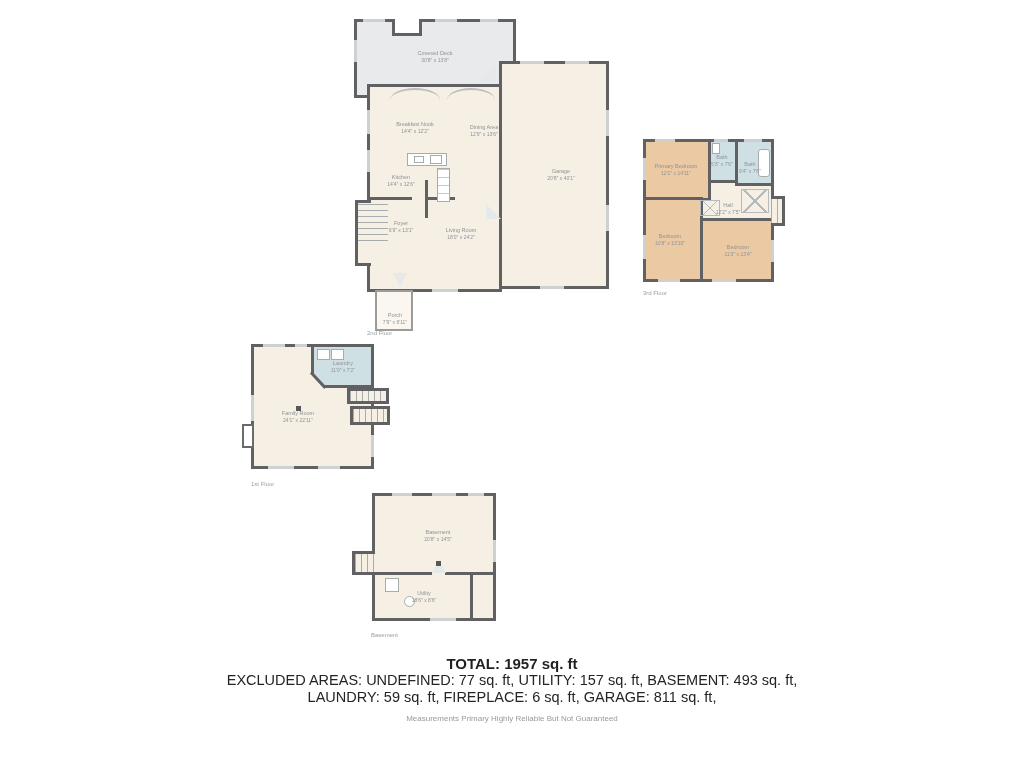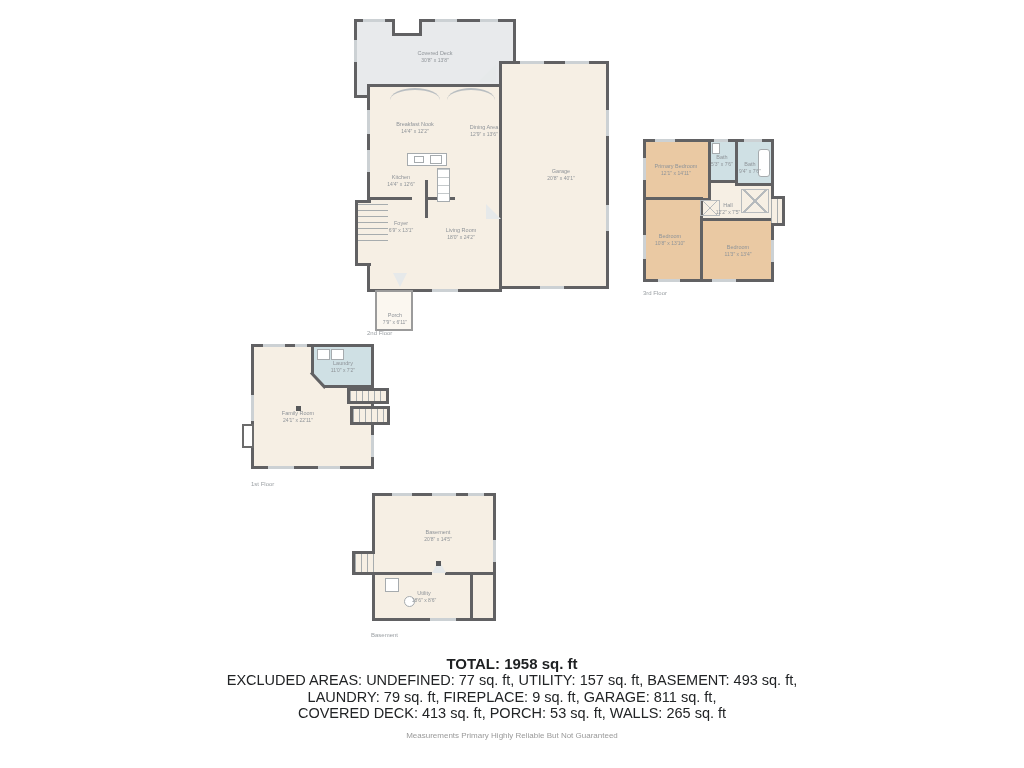--- a/index.html
+++ b/index.html
@@ -210,18 +210,17 @@
     <div class="rd">20'8" x 14'5"</div>
   </div>
   <div class="rlabel" style="left:424px;top:597px;">
     <div class="rn">Utility</div>
     <div class="rd">18'6" x 8'6"</div>
   </div>
   <div class="fcap" style="left:371px;top:632px;">Basement</div>
 </div>
 
 <div class="summary">
-  <div class="total">TOTAL: 1958 sq. ft</div>
+  <div class="total">TOTAL: 1957 sq. ft</div>
   <div class="line">EXCLUDED AREAS: UNDEFINED: 77 sq. ft, UTILITY: 157 sq. ft, BASEMENT: 493 sq. ft,</div>
-  <div class="line">LAUNDRY: 79 sq. ft, FIREPLACE: 9 sq. ft, GARAGE: 811 sq. ft,</div>
-  <div class="line">COVERED DECK: 413 sq. ft, PORCH: 53 sq. ft, WALLS: 265 sq. ft</div>
+  <div class="line">LAUNDRY: 59 sq. ft, FIREPLACE: 6 sq. ft, GARAGE: 811 sq. ft,</div>
   <div class="disclaimer">Measurements Primary Highly Reliable But Not Guaranteed</div>
 </div>
 
 </body></html>

